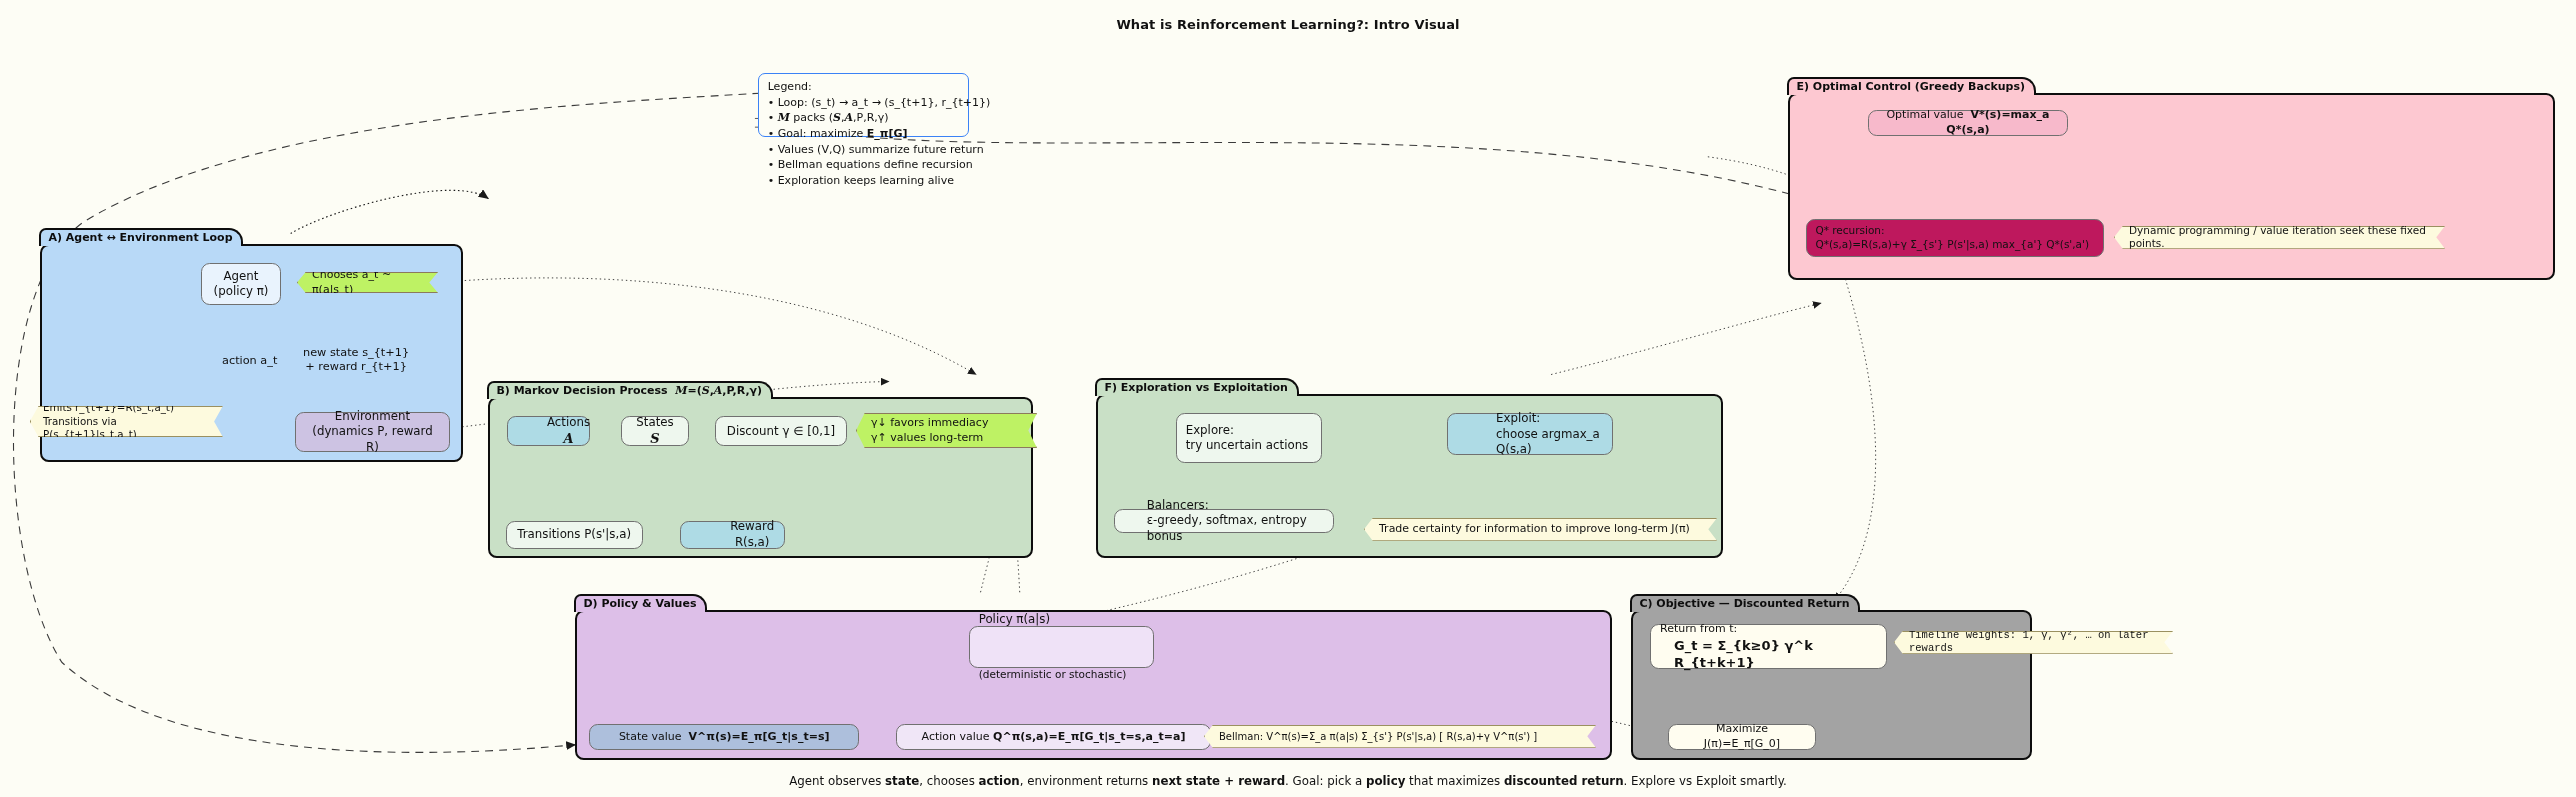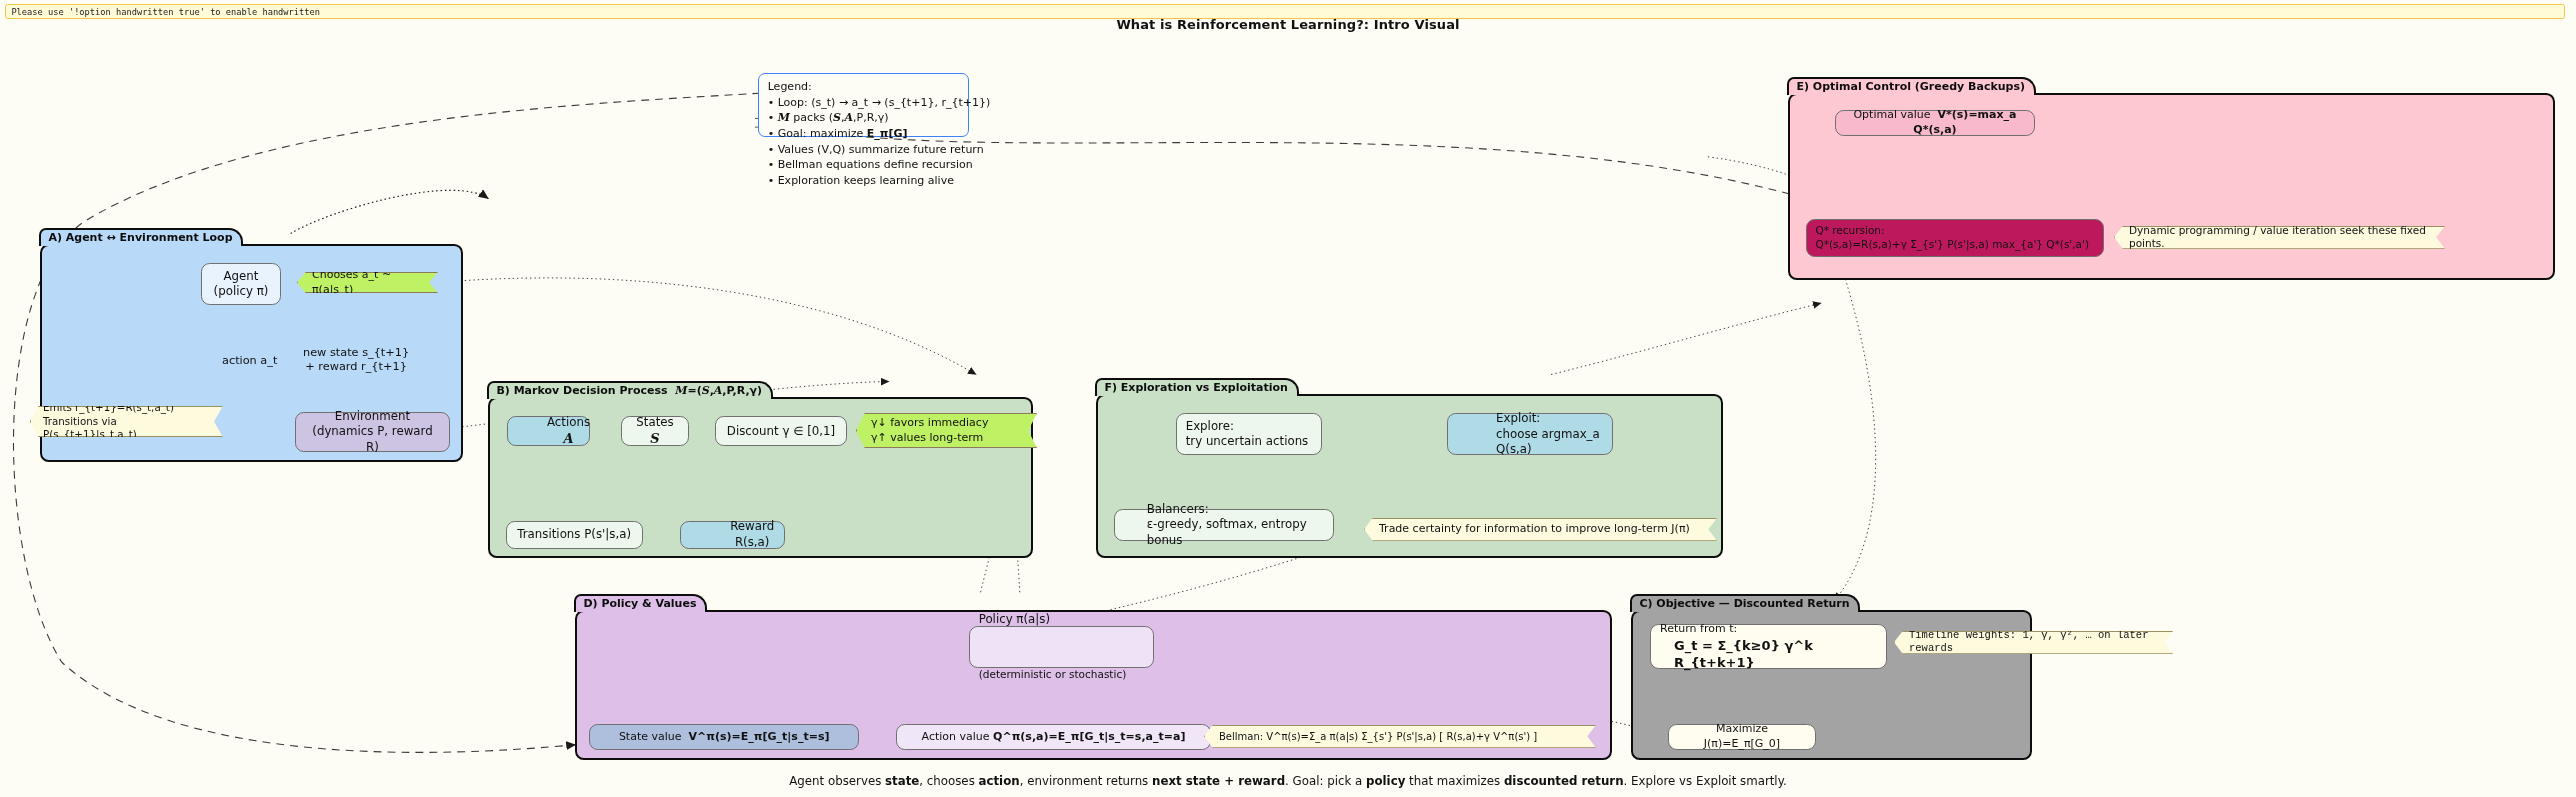--- a/index.html
+++ b/index.html
@@ -94,21 +94,20 @@
 
   
   .elabel{position:absolute;font-size:11.3px;color:#111;line-height:1.25;white-space:nowrap;}
   .elabel.ctr{text-align:center;}
 </style>
 </head>
 <body>
 
 <div id="stage">
 
-  <div class="notice">Please use '!option handwritten true' to enable handwritten</div>
 
   <div class="title">What is Reinforcement Learning?: Intro Visual</div>
 
   <svg class="wires" viewBox="0 0 2956 915">
     <defs>
       <marker id="ah" markerWidth="11" markerHeight="11" refX="8.5" refY="4" orient="auto" markerUnits="strokeWidth">
         <path d="M0,0 L9,4 L0,8 z" fill="#1a1a1a"></path>
       </marker>
     </defs>
     <g fill="none" stroke="#1a1a1a" stroke-width="1.3" marker-end="url(#ah)">
@@ -229,31 +228,31 @@
     </div>
 
     <div class="node n-teal center" style="left:190px;top:122px;width:105px;height:28px;">
       <div>Reward  R(s,a)</div>
     </div>
   </div>
 
   <div class="panel p-green" style="left:1096px;top:394px;width:627px;height:164px;">
     <div class="panel-tab p-green">F) Exploration vs Exploitation</div>
 
-    <div class="node n-mint" style="left:78px;top:17.4px;width:146px;height:42px;">
+    <div class="node n-mint" style="left:78px;top:17.4px;width:146px;height:50px;">
       <div>Explore:</div>
       <div>try uncertain actions</div>
     </div>
 
     <div class="node n-teal" style="left:349px;top:17.4px;width:166px;height:42px;">
       <div>Exploit:</div>
       <div>choose argmax_a Q(s,a)</div>
     </div>
 
-    <div class="node n-mint" style="left:15.7px;top:113px;width:220px;height:32px;padding-left:32px;">
+    <div class="node n-mint" style="left:15.7px;top:113px;width:220px;height:24px;padding-left:32px;">
       <div>Balancers:</div>
       <div>ε-greedy, softmax, entropy bonus</div>
     </div>
 
     <div class="callout ivory" style="left:266px;top:122px;width:353px;height:22.7px;">
       <div>Trade certainty for information to improve long-term J(π)</div>
     </div>
   </div>
 
   <div class="panel p-purple" style="left:575px;top:610px;width:1037px;height:150px;">
@@ -290,21 +289,21 @@
     </div>
 
     <div class="node n-cream center" style="left:35px;top:112px;width:148px;height:26px;">
       <div style="font-size:11px;">Maximize J(π)=E_π[G_0]</div>
     </div>
   </div>
 
   <div class="panel p-pink" style="left:1788px;top:93px;width:767px;height:187px;">
     <div class="panel-tab p-pink">E) Optimal Control (Greedy Backups)</div>
 
-    <div class="node n-pinkdk center" style="left:45px;top:15px;width:200px;height:26px;">
+    <div class="node n-pinkdk center" style="left:78px;top:15px;width:200px;height:26px;">
       <div style="font-size:11px;"><span>Optimal value</span>&nbsp; <b>V*(s)=max_a Q*(s,a)</b></div>
     </div>
 
     <div class="node n-pinkdk" style="left:15.7px;top:124px;width:298px;height:38px;background:#be185d;">
       <div style="font-size:10.5px;">Q* recursion:</div>
       <div style="font-size:10.5px;">Q*(s,a)=R(s,a)+γ Σ_{s'} P(s'|s,a) max_{a'} Q*(s',a')</div>
     </div>
 
     <div class="callout ivory" style="left:324px;top:131px;width:331px;height:22.7px;">
       <div style="font-size:10.5px;">Dynamic programming / value iteration seek these fixed points.</div>

